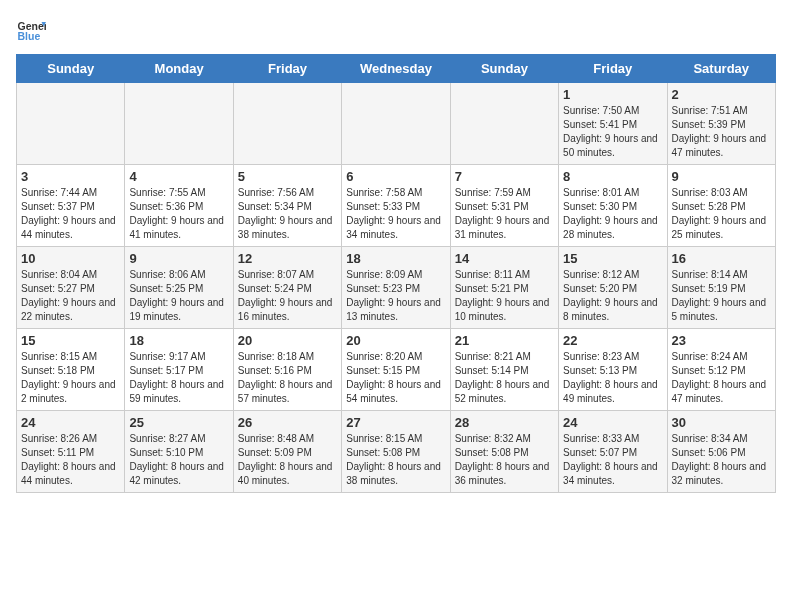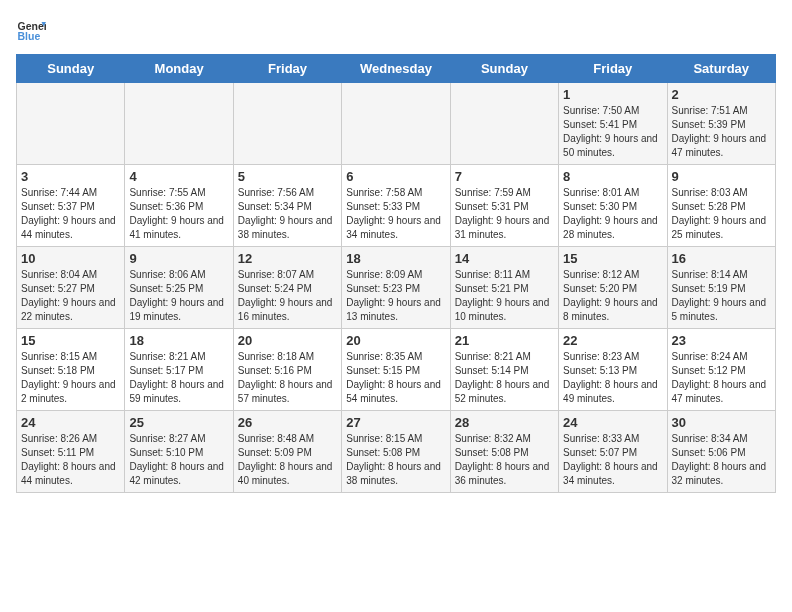--- a/index.html
+++ b/index.html
@@ -219,33 +219,33 @@
       </tr>
       <tr>
         <td>
           <span class="day-number">15</span>
           <div class="day-info">Sunrise: 8:15 AM
 Sunset: 5:18 PM
 Daylight: 9 hours and 2 minutes.</div>
         </td>
         <td>
           <span class="day-number">18</span>
-          <div class="day-info">Sunrise: 8:21 AM
+          <div class="day-info">Sunrise: 9:17 AM
 Sunset: 5:17 PM
 Daylight: 8 hours and 59 minutes.</div>
         </td>
         <td>
           <span class="day-number">20</span>
           <div class="day-info">Sunrise: 8:18 AM
 Sunset: 5:16 PM
 Daylight: 8 hours and 57 minutes.</div>
         </td>
         <td>
           <span class="day-number">20</span>
-          <div class="day-info">Sunrise: 8:35 AM
+          <div class="day-info">Sunrise: 8:20 AM
 Sunset: 5:15 PM
 Daylight: 8 hours and 54 minutes.</div>
         </td>
         <td>
           <span class="day-number">21</span>
           <div class="day-info">Sunrise: 8:21 AM
 Sunset: 5:14 PM
 Daylight: 8 hours and 52 minutes.</div>
         </td>
         <td>

